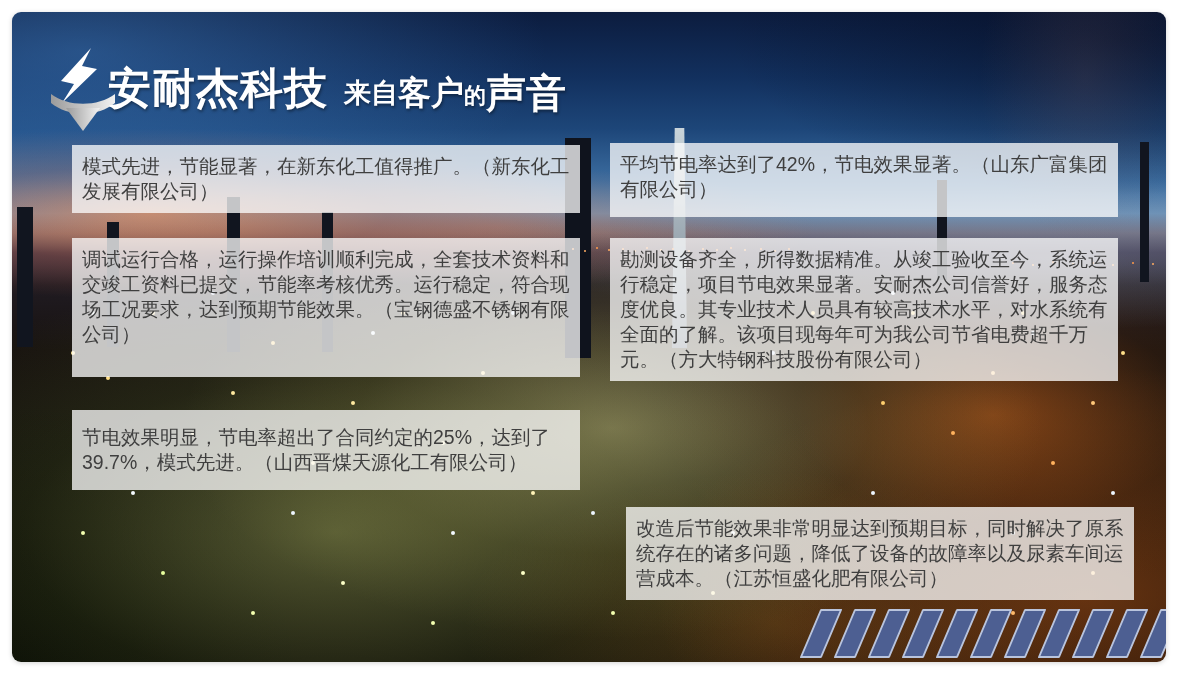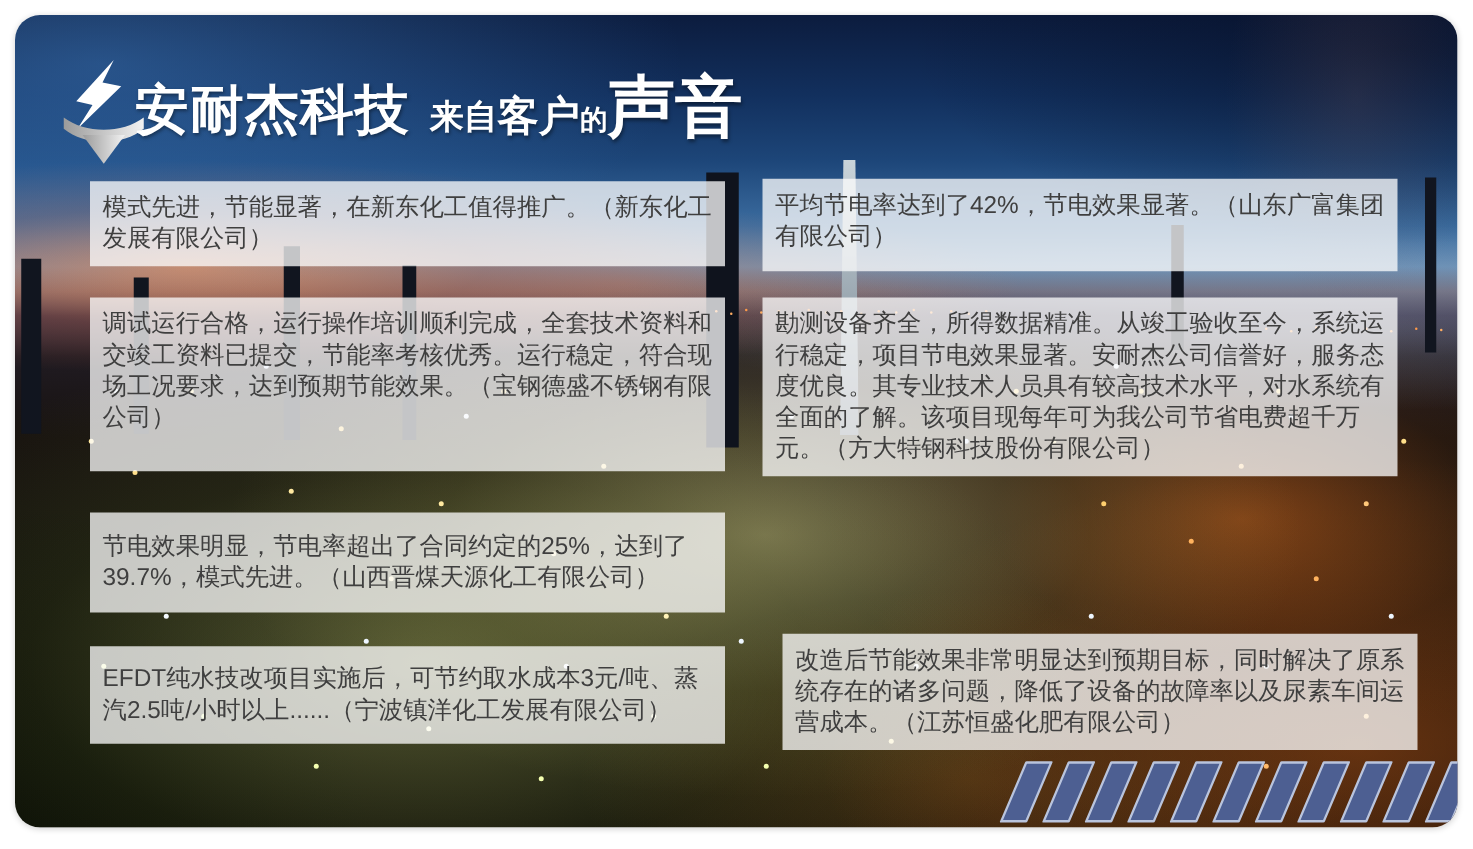--- a/index.html
+++ b/index.html
@@ -2,21 +2,21 @@
 <html><head>
 <meta charset="utf-8">
 <style>
   html,body{margin:0;padding:0;background:#ffffff;}
   body{width:1178px;height:679px;overflow:hidden;font-family:"Liberation Sans","DejaVu Sans",sans-serif;}
   .slide{position:relative;width:1178px;height:679px;background:#ffffff;}
 
   
   .photo{
     position:absolute;left:12px;top:12px;width:1154px;height:650px;
-    border-radius:20px;overflow:hidden;
+    border-radius:9px;overflow:hidden;
     box-shadow:0 1px 5px rgba(0,0,0,.18);
     background:
       radial-gradient(ellipse 150px 240px at 93% 10%, rgba(130,95,95,.20), rgba(130,95,95,0) 70%),
       radial-gradient(ellipse 620px 250px at 6% 6%, rgba(70,135,205,.45), rgba(70,135,205,0) 75%),
       radial-gradient(ellipse 520px 210px at 96% 4%, rgba(4,10,30,.55), rgba(4,10,30,0) 75%),
       radial-gradient(ellipse 430px 85px at 12% 31%, rgba(236,140,86,.75), rgba(180,92,62,.32) 55%, rgba(120,60,50,0) 100%),
       radial-gradient(ellipse 320px 60px at 42% 33%, rgba(215,125,85,.40), rgba(120,60,50,0) 100%),
       radial-gradient(ellipse 520px 70px at 90% 38%, rgba(150,172,200,.32), rgba(150,172,200,0) 100%),
       radial-gradient(ellipse 520px 260px at 28% 80%, rgba(186,198,108,.42), rgba(120,140,60,.16) 60%, rgba(0,0,0,0) 100%),
       radial-gradient(ellipse 430px 210px at 52% 64%, rgba(232,222,152,.48), rgba(160,150,80,.18) 60%, rgba(0,0,0,0) 100%),
@@ -76,21 +76,21 @@
 
   
   .titlebar{position:absolute;left:38px;top:36px;height:84px;}
   .logo{position:absolute;left:0;top:0;width:66px;height:84px;}
   .title-text{position:absolute;left:58px;top:0;height:62px;display:flex;align-items:flex-end;white-space:nowrap;
     color:#fff;font-weight:bold;text-shadow:1px 2px 3px rgba(0,0,0,.40);}
   .brand{font-size:43px;line-height:1;letter-spacing:1px;margin-right:16px;}
   .tag-s1{font-size:27px;line-height:1;margin-bottom:3px;}
   .tag-m{font-size:33px;line-height:1;margin-bottom:1px;text-align:center;}
   .tag-s2{font-size:22px;line-height:1;margin-bottom:3px;}
-  .tag-l{font-size:54px;line-height:1;margin-bottom:-3px;}
+  .tag-l{font-size:40px;line-height:1;margin-bottom:-3px;}
 
   
   .note{position:absolute;width:488px;background:rgba(252,252,253,.76);
     color:#3f3f3f;font-size:19.5px;line-height:25px;padding:9px 10px;
     letter-spacing:0;}
   .nL{left:60px;}
   .nR{left:598px;}
   .nL1{top:133px;min-height:50px;}
   .nL2{top:226px;min-height:121px;}
   .nL3{top:398px;min-height:50px;padding-top:15px;padding-bottom:15px;}
@@ -148,23 +148,20 @@
 
     <div class="note nL nL1">
       <span>模式先进，节能显著，在新东化工值得推广。（新东化工发展有限公司）</span>
     </div>
     <div class="note nL nL2">
       <span>调试运行合格，运行操作培训顺利完成，全套技术资料和交竣工资料已提交，节能率考核优秀。运行稳定，符合现场工况要求，达到预期节能效果。（宝钢德盛不锈钢有限公司）</span>
     </div>
     <div class="note nL nL3">
       <span>节电效果明显，节电率超出了合同约定的25%，达到了39.7%，模式先进。（山西晋煤天源化工有限公司）</span>
     </div>
-    <div class="note nL nL4">
-      <span>EFDT纯水技改项目实施后，可节约取水成本3元/吨、蒸汽2.5吨/小时以上......（宁波镇洋化工发展有限公司）</span>
-    </div>
 
     <div class="note nR nR1">
       <span>平均节电率达到了42%，节电效果显著。（山东广富集团有限公司）</span>
     </div>
     <div class="note nR nR2">
       <span>勘测设备齐全，所得数据精准。从竣工验收至今，系统运行稳定，项目节电效果显著。安耐杰公司信誉好，服务态度优良。其专业技术人员具有较高技术水平，对水系统有全面的了解。该项目现每年可为我公司节省电费超千万元。（方大特钢科技股份有限公司）</span>
     </div>
     <div class="note nR nR4">
       <span>改造后节能效果非常明显达到预期目标，同时解决了原系统存在的诸多问题，降低了设备的故障率以及尿素车间运营成本。（江苏恒盛化肥有限公司）</span>
     </div>

